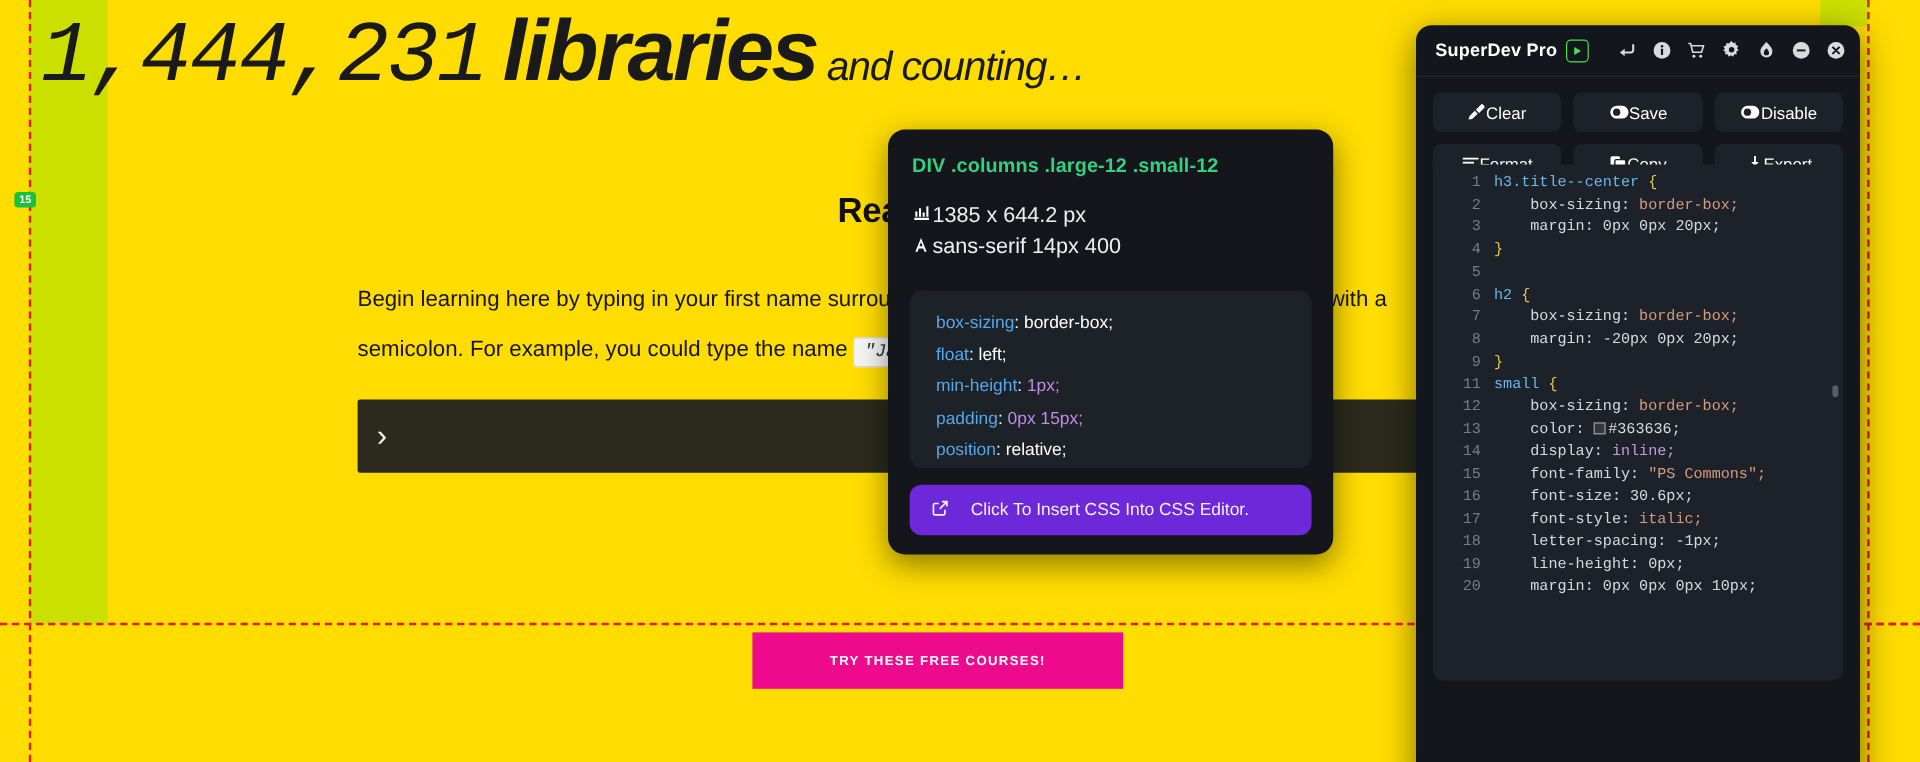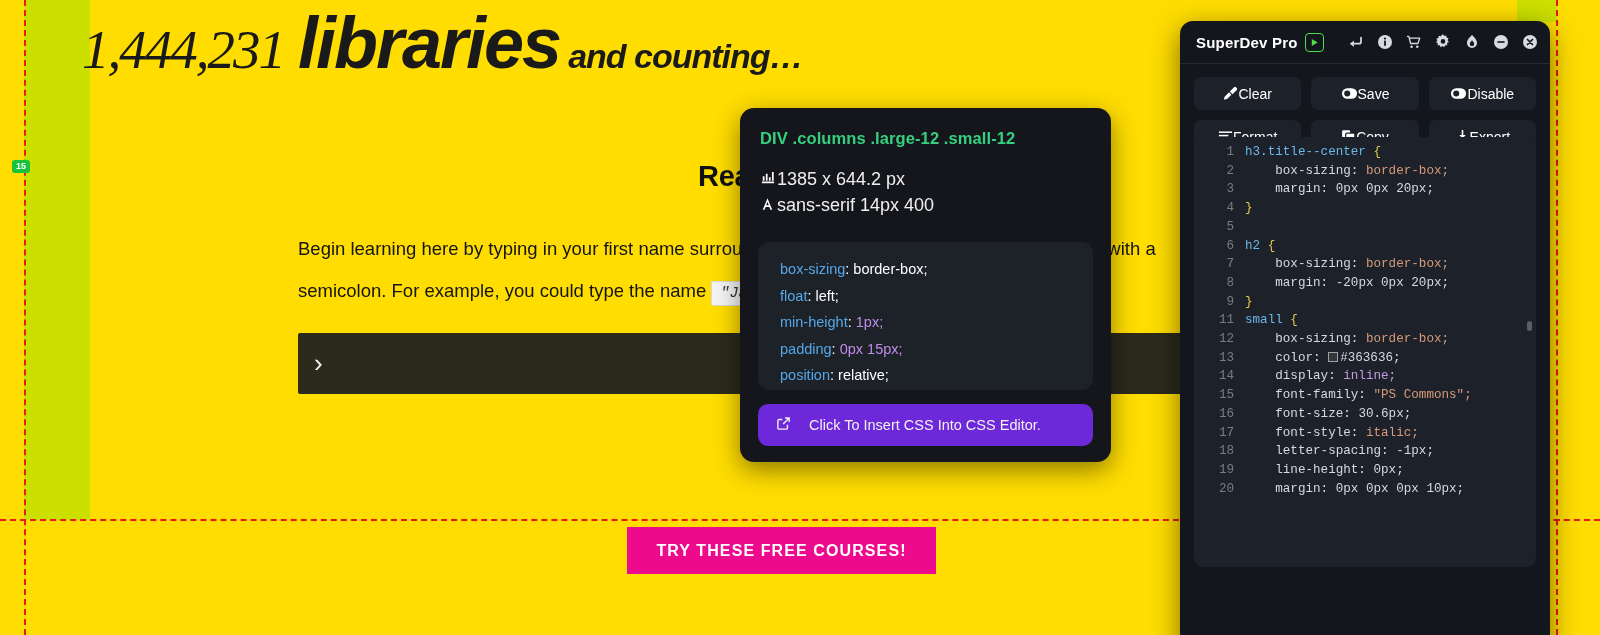--- a/index.html
+++ b/index.html
@@ -59,32 +59,31 @@
     font-family:"Liberation Sans", sans-serif;
   }
 
   
   .hero {
     position:absolute; left:34px; top:2px;
     white-space:nowrap;
     color:#1a1a1a;
   }
   .hero .num {
-    font-size:55px; font-style:italic; font-weight:400;
+    font-size:72px; font-style:italic; font-weight:400;
     letter-spacing:-2px;
-    font-family:Liberation Serif, serif;
-    margin-left:48px;
+    font-family:Liberation Mono, monospace;
   }
   .hero .word {
     font-size:72px; font-style:italic; font-weight:bold;
     letter-spacing:-2px; margin-left:14px;
     font-family:"Liberation Sans Narrow","Liberation Sans",sans-serif;
   }
   .hero .tail {
-    font-size:34px; font-style:italic; font-weight:700;
+    font-size:34px; font-style:italic; font-weight:400;
     letter-spacing:-1px; margin-left:8px;
     font-family:"Liberation Sans Narrow","Liberation Sans",sans-serif;
   }
 
   .ready {
     position:absolute; left:0; top:160px; width:1560px;
     text-align:center;
     font-size:29px; font-weight:bold; color:#111;
     letter-spacing:-0.3px;
   }
@@ -109,21 +108,21 @@
     position:absolute; left:16px; top:16px;
     color:#f2f2f2; font-size:26px; font-weight:300; line-height:28px;
     font-family:"Liberation Sans", sans-serif;
   }
 
   .cta {
     position:absolute; left:627px; top:527px;
     width:309px; height:47px;
     background:#ED0A8C; color:#fff;
     display:flex; align-items:center; justify-content:center;
-    font-size:16px; font-weight:bold; letter-spacing:1.1px;
+    font-size:11px; font-weight:bold; letter-spacing:1.1px;
   }
 
   
   .tooltip {
     position:absolute; left:740px; top:108px;
     width:371px; height:354px;
     background:#14161B; border-radius:14px;
     box-shadow:0 8px 26px rgba(0,0,0,.45);
     padding:0; box-sizing:border-box;
   }

